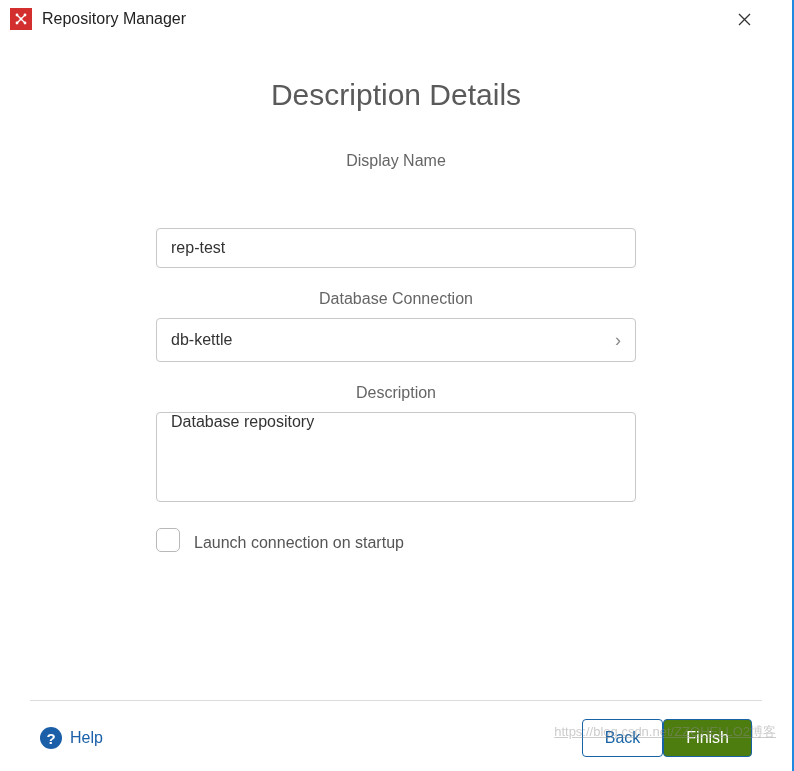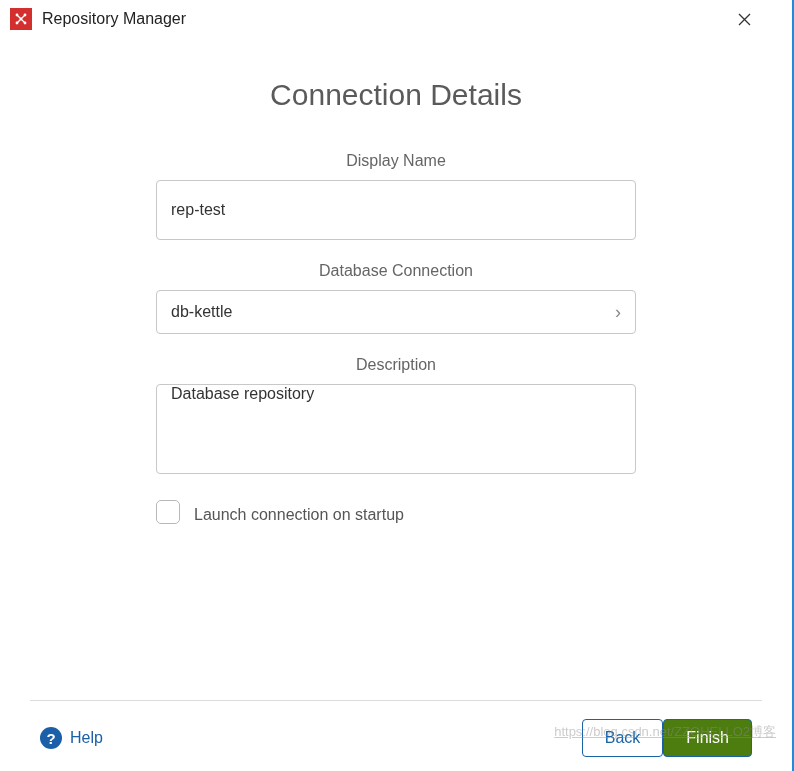--- a/index.html
+++ b/index.html
@@ -37,21 +37,21 @@
     color: #5a5a5a; margin: 20px 0 40px 0;
   }
   .form { width: 480px; margin: 0 auto; }
   .field { margin-bottom: 22px; }
   .field-label { font-size: 16px; color: #656565; margin-bottom: 10px; display: block; text-align: center; }
   .text-input, .select-input, .textarea-input {
     width: 100%; border: 1px solid #c8c8c8; border-radius: 4px;
     font-size: 16px; color: #333; background: #fff;
     font-family: inherit;
   }
-  .text-input { height: 60px; padding: 0 14px; }
+  .text-input { height: 40px; padding: 0 14px; margin-top: 48px; }
   .select-input {
     height: 44px; padding: 0 14px; display: flex;
     align-items: center; justify-content: space-between; cursor: pointer;
   }
   .chevron { color: #888; font-size: 18px; }
   .textarea-input { height: 90px; padding: 0 14px; resize: none; }
 
   .checkbox-row { display: flex; align-items: flex-end; }
   .checkbox {
     width: 24px; height: 24px; border: 1.5px solid #b8b8b8;
@@ -106,21 +106,21 @@
     <div class="titlebar-title">Repository Manager</div>
     <div class="titlebar-spacer"></div>
     <div class="close-btn">
       <svg width="13" height="13" viewBox="0 0 13 13">
           <path d="M1 1 L12 12 M12 1 L1 12" stroke="#333" stroke-width="1.3"></path>
         </svg>
     </div>
   </div>
 
   <div class="content">
-    <h1 class="page-title">Connection Details</h1>
+    <h1 class="page-title">Description Details</h1>
 
     <div class="form">
 
       <div class="field">
         <label class="field-label">Display Name</label>
         <input type="text" class="text-input" value="rep-test" style="">
       </div>
 
       <div class="field">
         <label class="field-label">Database Connection</label>

